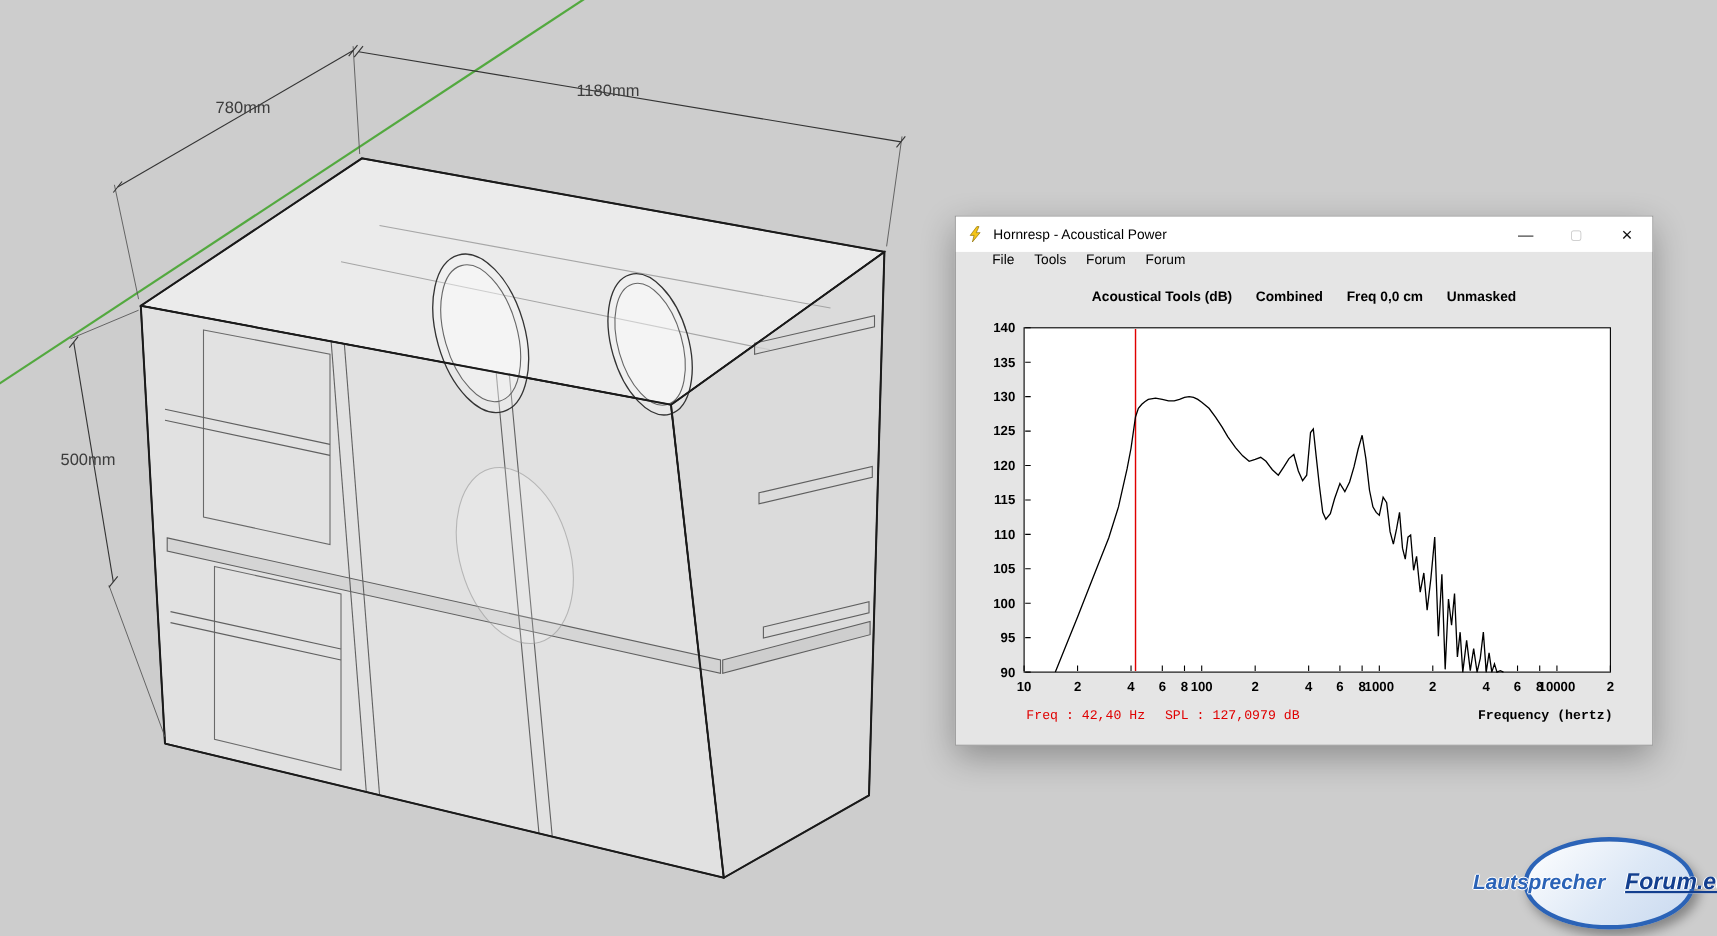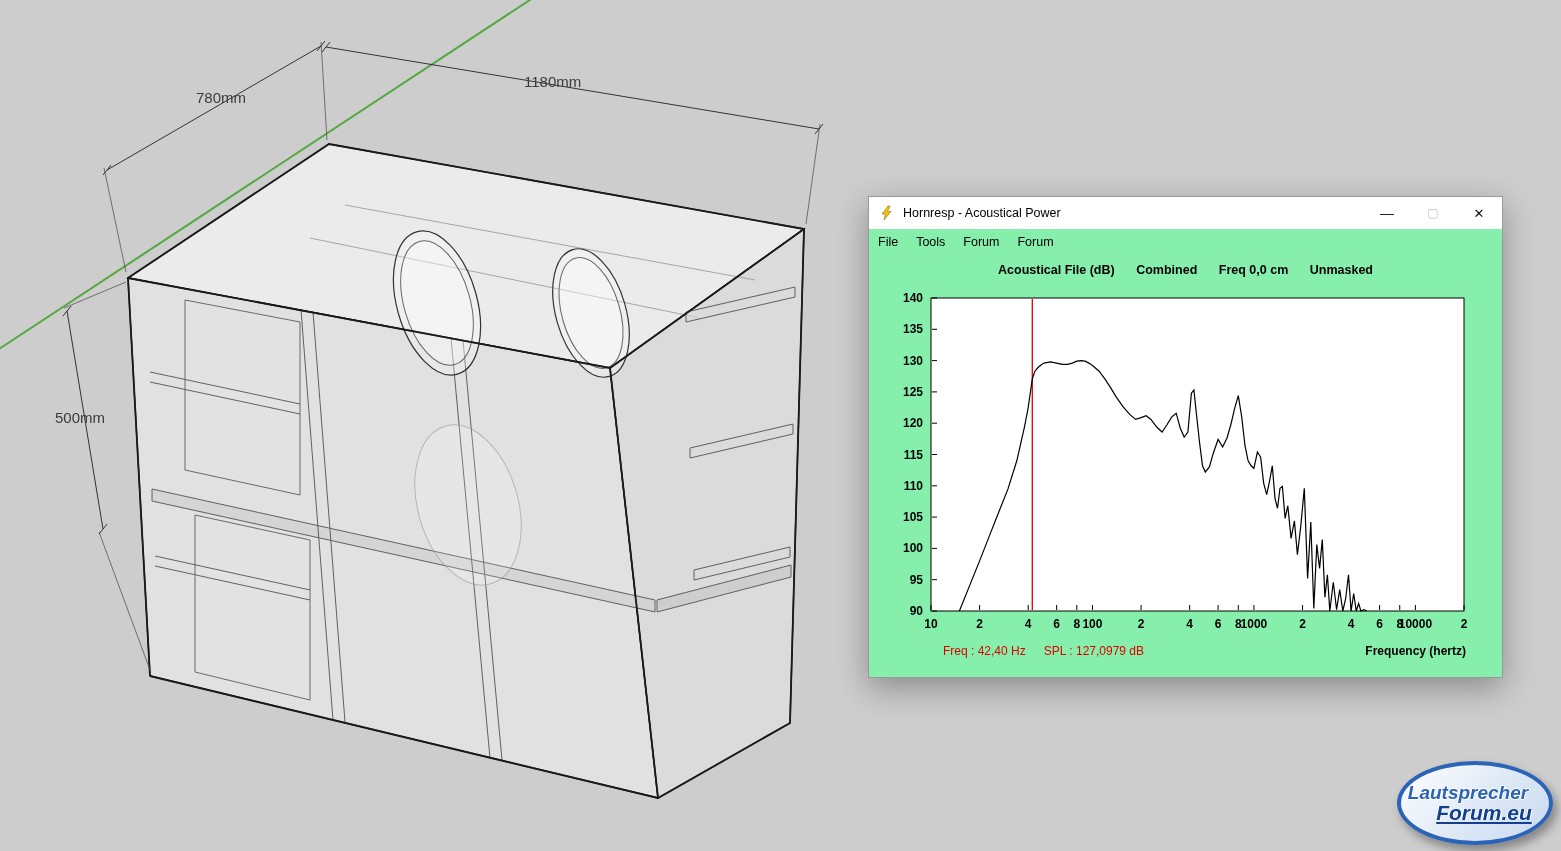--- a/index.html
+++ b/index.html
@@ -10,49 +10,49 @@
     position:relative;
   }
   
   #viewport{position:absolute;inset:0;}
   #cad-svg{position:absolute;left:0;top:0;}
   .dim-label{font-size:15px;fill:#3c3c3c;font-family:"Liberation Sans",sans-serif;}
 
   
   .hornresp{
     position:absolute;left:868px;top:196px;width:633px;height:480px;
-    background:#86efac;border:1px solid #9a9a9a;
+    background:#e5e5e5;border:1px solid #9a9a9a;
     box-shadow:0 10px 30px rgba(0,0,0,.32);
     font-family:"Liberation Sans",sans-serif;color:#000;
   }
   .titlebar{height:32px;display:flex;align-items:center;padding-left:10px;position:relative;background:#fff;}
   .app-icon{width:16px;height:16px;display:inline-block;}
   .title-text{font-size:12.5px;margin-left:8px;}
   .win-controls{position:absolute;right:0;top:0;height:32px;display:flex;}
   .ctrl{width:46px;height:100%;display:flex;align-items:center;justify-content:center;}
   .ctrl-min{font-size:14px;color:#222;}
   .ctrl-max{font-size:12px;color:#c4c4c4;}
   .ctrl-close{font-size:13px;color:#111;}
-  .menubar{height:25px;display:flex;align-items:center;padding-left:0;font-size:12.5px;}
+  .menubar{height:25px;display:flex;align-items:flex-start;padding-left:24px;font-size:12.5px;}
   .menu-item{padding:0 9px;cursor:default;}
   .chart-header{position:absolute;top:66px;left:0;right:0;text-align:center;font-size:12.5px;font-weight:bold;white-space:nowrap;}
   .chart-header span{margin:0 9px;}
   #plot-svg{position:absolute;left:0;top:95px;}
   .tick{font:bold 12px "Liberation Sans",sans-serif;fill:#000;}
-  .plot-footer{position:absolute;left:74px;right:36px;top:447px;display:flex;justify-content:space-between;font-size:12px;align-items:flex-start;}
+  .plot-footer{position:absolute;left:64px;right:36px;top:447px;display:flex;justify-content:space-between;font-size:12px;align-items:flex-start;font-family:Liberation Mono, monospace;}
   .freq-spl span{margin-right:18px;color:#e00000;}
   .xlabel{font-weight:bold;color:#000;}
 
   
   .logo{
-    position:absolute;right:8px;bottom:6px;width:148px;height:76px;
+    position:absolute;right:20px;bottom:6px;width:148px;height:76px;
     border:4px solid #2b63b7;border-radius:50%;
     background:linear-gradient(135deg,#ffffff 0%,#dde8f6 55%,#c9d9ef 100%);
     box-shadow:4px 6px 10px rgba(0,0,0,.35);
-    display:flex;flex-direction:column;justify-content:center;align-items:center;
+    display:flex;flex-direction:row;justify-content:center;align-items:center;
   }
   .logo-line1{
     color:#2b63b7;font:italic 700 19px "Liberation Sans",sans-serif;
     text-shadow:1px 0 #fff,-1px 0 #fff,0 1px #fff,0 -1px #fff;
     margin-left:-14px;
   }
   .logo-line2{
     color:#133f8f;font:italic 700 21px "Liberation Sans",sans-serif;
     margin-top:-3px;margin-left:18px;
     text-shadow:1px 0 #fff,-1px 0 #fff;
@@ -150,21 +150,21 @@
       </div>
     </div>
     <div class="menubar">
       <span class="menu-item">File</span>
       <span class="menu-item">Tools</span>
       <span class="menu-item">Forum</span>
       <span class="menu-item">Forum</span>
     </div>
 
     <div class="chart-header">
-      <span>Acoustical File (dB)</span>
+      <span>Acoustical Tools (dB)</span>
       <span>Combined</span>
       <span>Freq 0,0 cm</span>
       <span>Unmasked</span>
     </div>
 
     <svg id="plot-svg" width="633" height="350">
         <rect x="62" y="6" width="533" height="313" fill="#fff" stroke="#000" stroke-width="1"></rect>
         <line x1="63" y1="6" x2="68" y2="6" stroke="#000"></line>
         <text x="54" y="10" text-anchor="end" class="tick">140</text>
         <line x1="63" y1="37.3" x2="68" y2="37.3" stroke="#000"></line>

